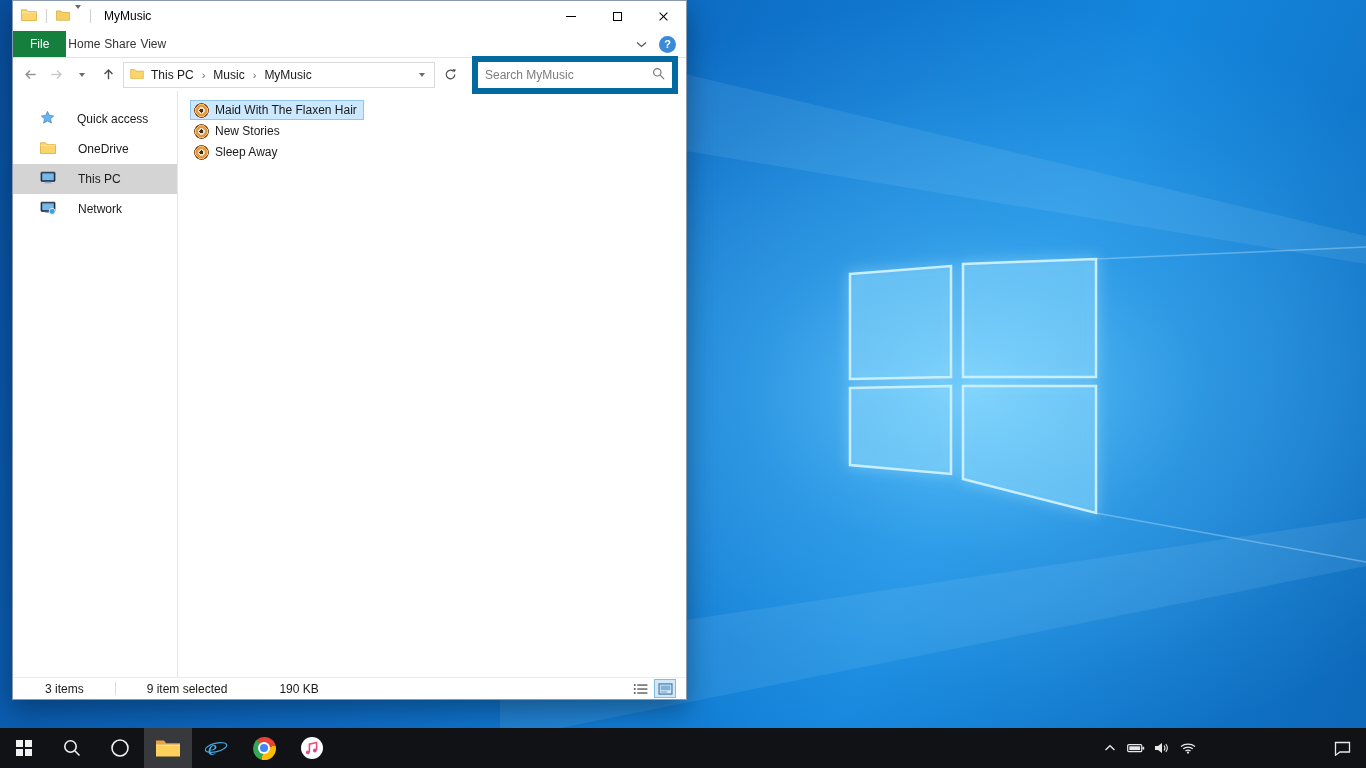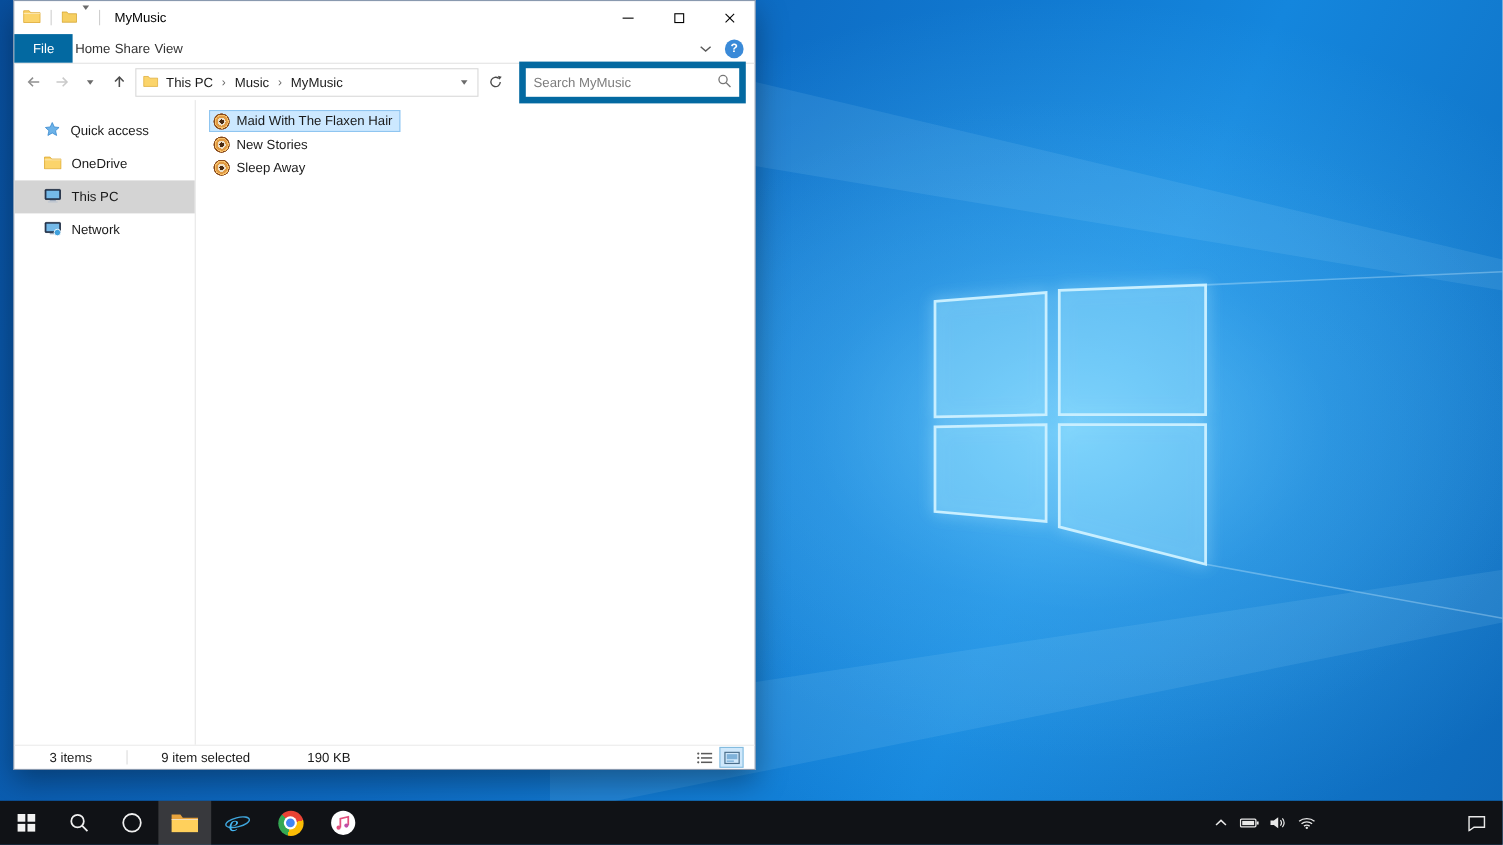--- a/index.html
+++ b/index.html
@@ -23,42 +23,42 @@
   .wbtn{width:46px;height:30px;display:flex;align-items:center;justify-content:center;}
   .min-glyph{width:10px;height:1px;background:#000;}
   .max-glyph{width:9px;height:9px;border:1px solid #000;box-sizing:border-box;}
   .close-x{position:relative;width:11px;height:11px;}
   .close-x::before,.close-x::after{content:"";position:absolute;left:5px;top:0;width:1px;height:11px;background:#000;}
   .close-x::before{transform:rotate(45deg);}
   .close-x::after{transform:rotate(-45deg);}
 
   .ribbontabs{height:26px;flex:0 0 26px;display:flex;align-items:stretch;border-bottom:1px solid #e3e3e3;}
   .tab{padding:0 2px;display:flex;align-items:center;color:#333;}
-  .tab.file{background:#0369a1;color:#fff;padding:0 17px;}
+  .tab.file{background:#15803d;color:#fff;padding:0 17px;}
   .ribbon-right{margin-left:auto;display:flex;align-items:center;gap:12px;padding-right:10px;}
   .help-circle{width:17px;height:17px;border-radius:50%;background:#3a8ad8;color:#fff;
     display:flex;align-items:center;justify-content:center;font-size:11px;font-weight:bold;}
 
   .addressrow{height:33px;flex:0 0 33px;display:flex;align-items:center;padding:0 8px 0 4px;}
   .navbtn{width:26px;height:26px;display:flex;align-items:center;justify-content:center;}
   .tri-down{width:0;height:0;border-left:3.5px solid transparent;border-right:3.5px solid transparent;border-top:4.5px solid #6b6b6b;}
   .addressbox{width:312px;height:26px;border:1px solid #d9d9d9;display:flex;align-items:center;
     padding:0 4px 0 6px;box-sizing:border-box;background:#fff;margin-left:2px;}
   .crumb{padding:0 7px;height:100%;display:flex;align-items:center;}
   .crumb-sep{color:#666;padding:0 1px;font-size:11px;}
   .addr-chev{margin-left:auto;width:16px;display:flex;justify-content:center;}
   .refreshbtn{width:26px;height:26px;display:flex;align-items:center;justify-content:center;margin-left:2px;}
   .searchbox{flex:1;height:38px;border:6px solid #0369a1;display:flex;align-items:center;
     padding:0 7px;box-sizing:border-box;margin-left:9px;}
   .searchbox input{flex:1;border:none;outline:none;font:inherit;color:#222;background:transparent;padding:0;}
   .searchbox input::placeholder{color:#7c7c7c;}
 
   .content{flex:1;display:flex;min-height:0;}
   .sidebar{width:165px;flex:0 0 165px;border-right:1px solid #e6e6e6;padding-top:13px;box-sizing:border-box;}
-  .side-item{height:30px;display:flex;align-items:center;padding-left:27px;gap:9px;}
+  .side-item{height:30px;display:flex;align-items:center;padding-left:27px;gap:22px;}
   .side-item.selected{background:#d4d4d4;}
   .filelist{flex:1;padding:9px 0 0 12px;}
   .file-row{display:flex;width:max-content;align-items:center;height:20px;padding:0 6px 0 3px;gap:6px;
     border:1px solid transparent;margin-bottom:1px;box-sizing:border-box;}
   .file-row.selected{background:#cce8ff;border-color:#8fc5f0;}
   .media-icon{width:15px;height:15px;border-radius:50%;flex:0 0 15px;
     background:radial-gradient(circle,#4a2a10 0 2px,#ecdfc9 2px 3.6px,#e09a44 3.6px 5.4px,#f6c06a 5.4px 6.4px,#8a4a1a 6.4px 7.5px,rgba(0,0,0,0) 7.5px);}
 
   .statusbar{height:21px;flex:0 0 21px;border-top:1px solid #ececec;display:flex;align-items:center;
     padding:0 10px 0 32px;gap:20px;}

